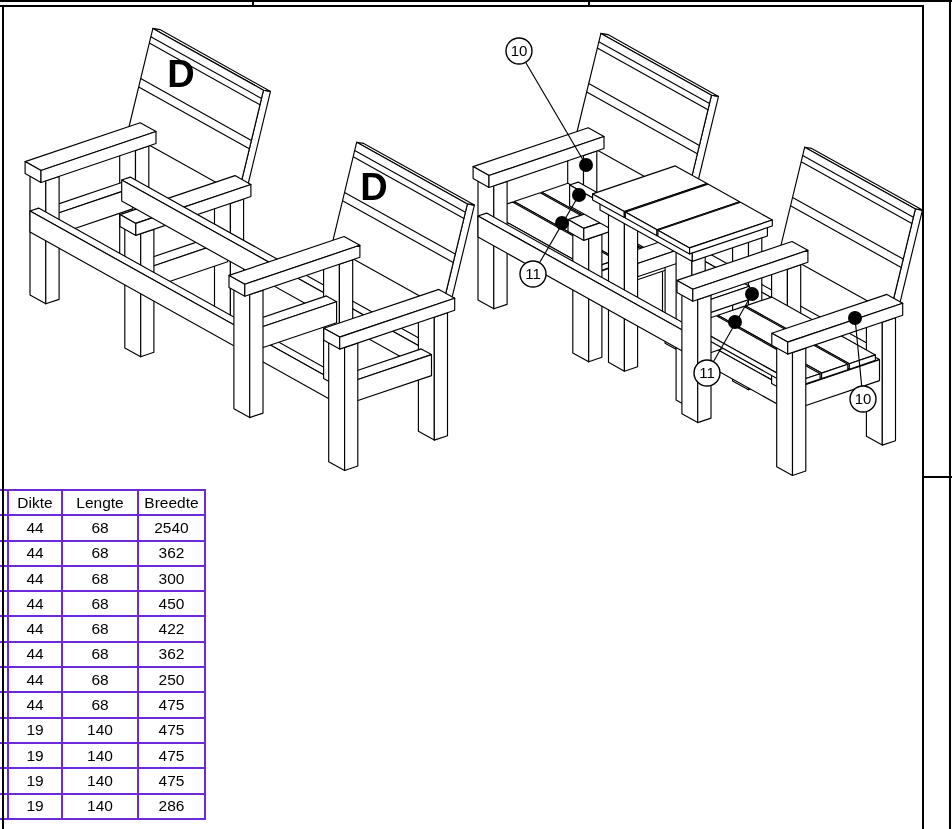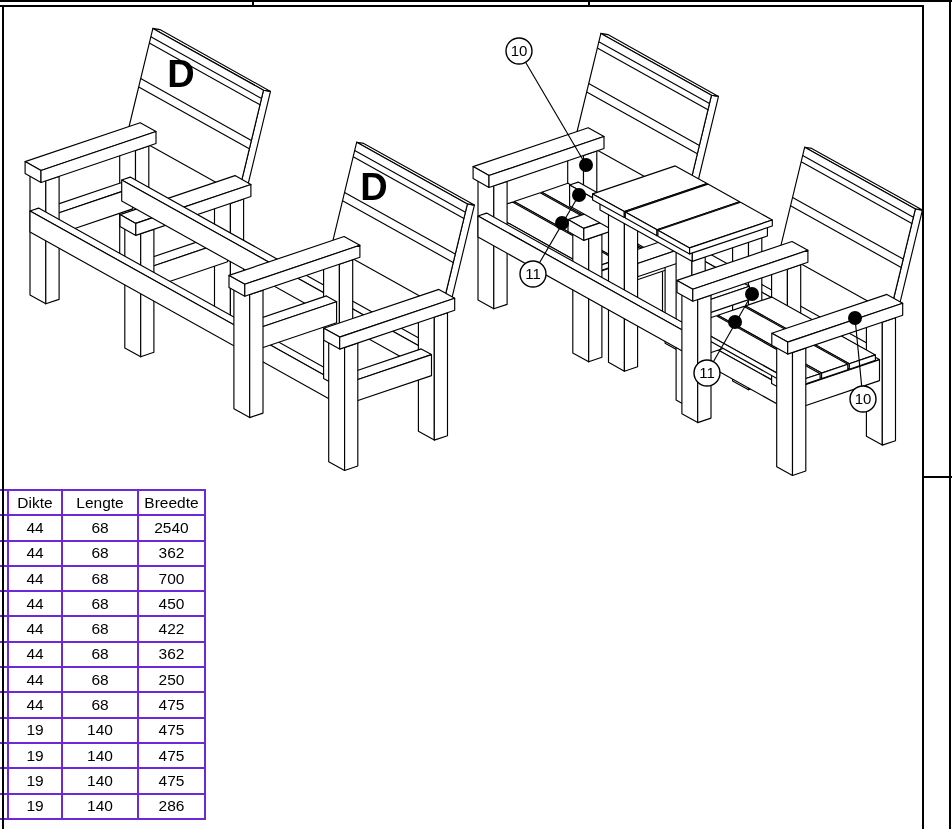--- a/index.html
+++ b/index.html
@@ -270,21 +270,21 @@
           <tr>
             <td></td>
             <td>44</td>
             <td>68</td>
             <td>362</td>
           </tr>
           <tr>
             <td></td>
             <td>44</td>
             <td>68</td>
-            <td>700</td>
+            <td>300</td>
           </tr>
           <tr>
             <td></td>
             <td>44</td>
             <td>68</td>
             <td>450</td>
           </tr>
           <tr>
             <td></td>
             <td>44</td>

